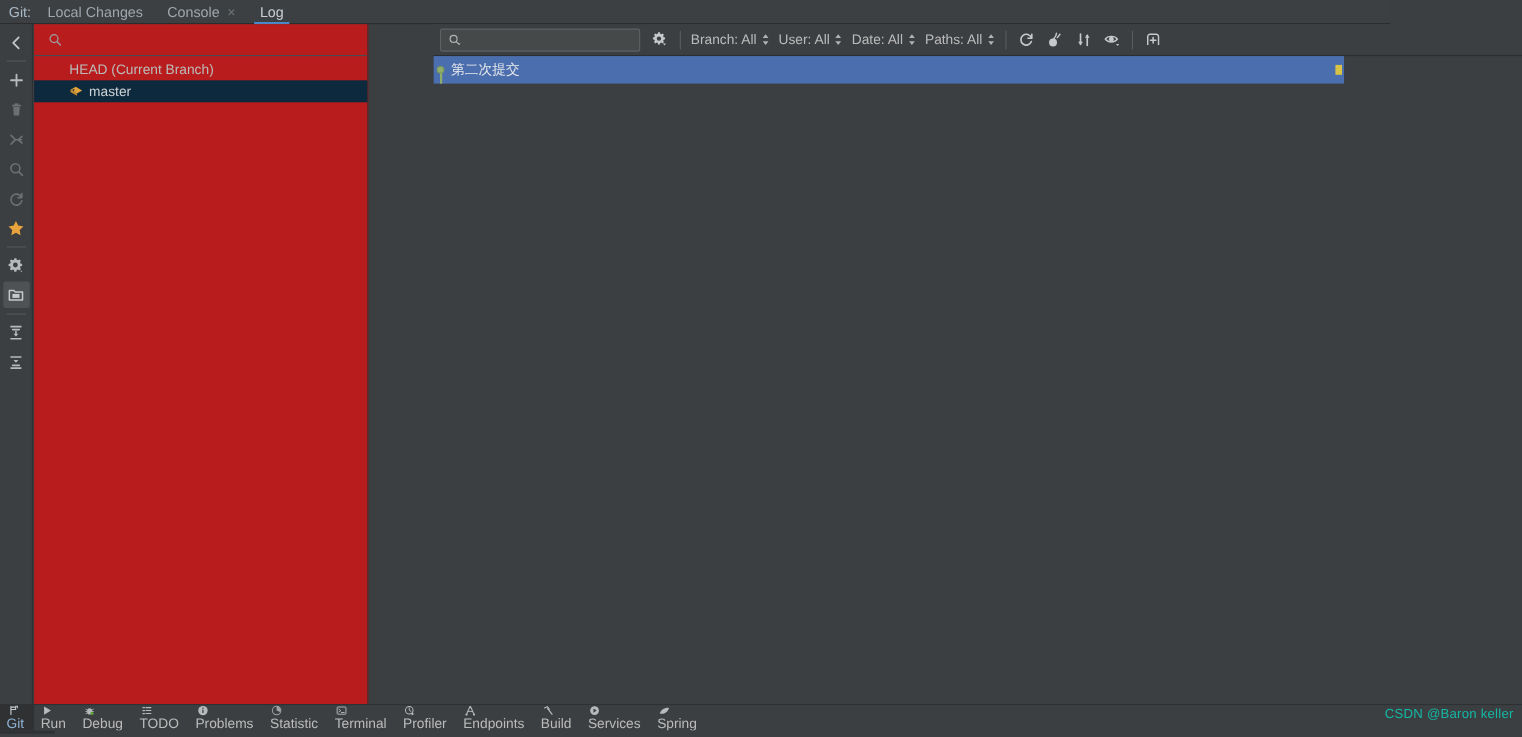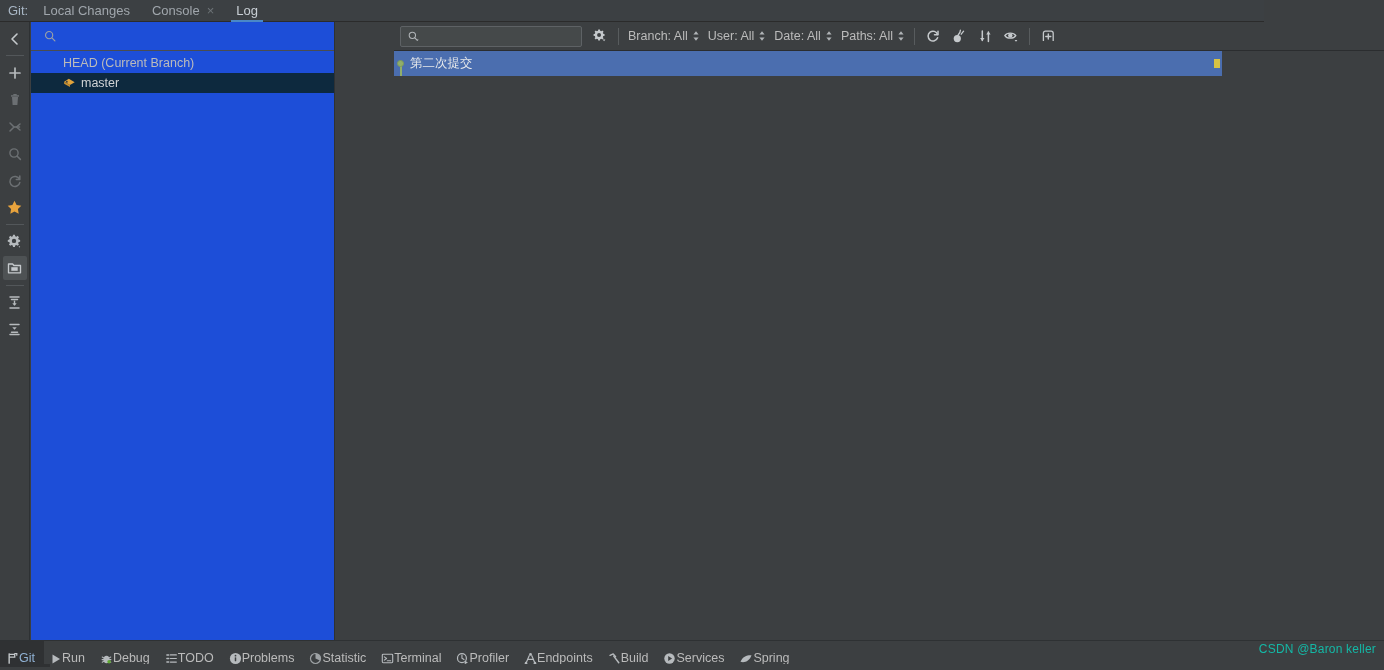--- a/index.html
+++ b/index.html
@@ -55,21 +55,21 @@
     background: #4e5254; border-radius: 2px;
   }
   .rail-sep {
     width: 18px; height: 1px; background: #53575a; margin: 3px 0;
   }
   .rail-btn svg { position: relative; z-index: 2; }
 
   
   #branchpanel {
     position: absolute; left: 31px; top: 22px; width: 304px; height: 618px;
-    background: #1d4ed8;
+    background: #b91c1c;
     border-right: 1px solid #2e3133;
   }
   #branch-search {
     height: 29px; display: flex; align-items: center; padding-left: 12px;
     border-bottom: 1px solid #4a4d4f;
   }
   #branch-tree { padding-top: 2px; }
   .tree-row {
     height: 20px; display: flex; align-items: center; font-size: 12.5px;
     color: #bbbbbb; cursor: default; padding-right: 4px;
@@ -139,23 +139,24 @@
     background: #d8c344;
   }
 
   
   #statusbar {
     position: absolute; left: 0; top: 640px; width: 1384px; height: 24px;
     background: #3c3f41; border-top: 1px solid #2e3133;
     display: flex; align-items: center;
   }
   .sb-item {
-    height: 24px; display: flex; align-items: flex-end; padding: 0 9px 0 6px;
+    height: 24px; display: flex; align-items: flex-start; padding: 0 9px 0 6px;
     color: #bbbbbb; font-size: 12.5px; cursor: pointer; 
     white-space: nowrap;
+    flex-direction: column;
   }
   .sb-item.active { background: #2f3133; color: #90b2d4; }
   #watermark {
     position: absolute; right: 8px; top: 642px;
     color: #14b8a6; font-size: 12px; letter-spacing: .2px;
     font-family: "Liberation Sans", sans-serif;
   }
   #bottom-strip {
     position: absolute; left: 0; top: 664px; width: 1384px; height: 6px;
     background: #3c3f41; overflow: hidden;

